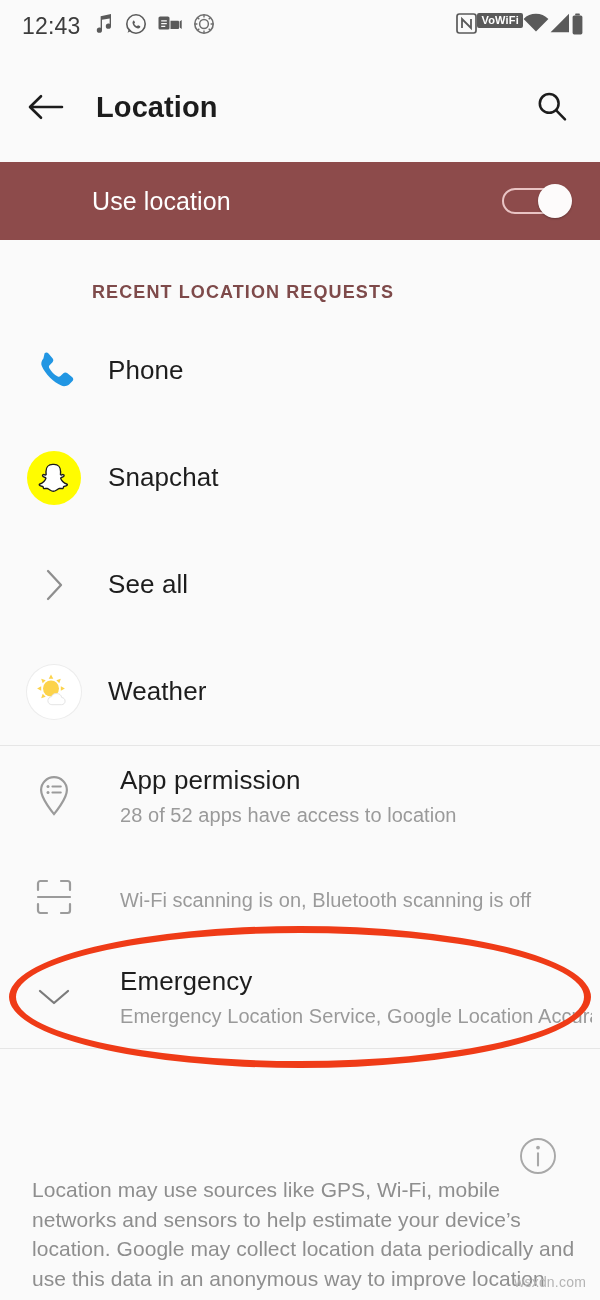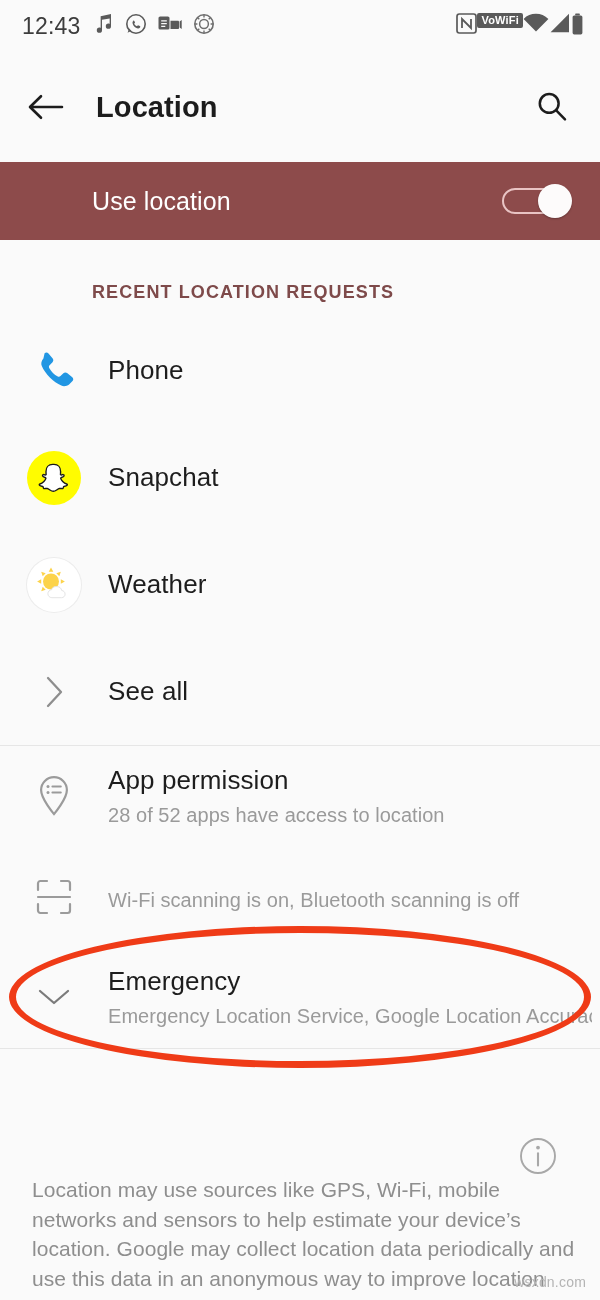--- a/index.html
+++ b/index.html
@@ -183,21 +183,21 @@
   }
   .setting-icon-slot {
     width: 76px;
     display: flex;
     align-items: center;
     justify-content: center;
     flex: 0 0 auto;
     align-self: center;
   }
   .setting-text {
-    margin-left: 16px;
+    margin-left: 28px;
     padding-right: 8px;
     flex: 1 1 auto;
     min-width: 0;
   }
   .setting-title {
     font-size: 26px;
     color: #1d1d1d;
     letter-spacing: .1px;
     line-height: 1.15;
   }
@@ -364,42 +364,42 @@
         <svg width="36" height="36" viewBox="0 0 36 36">
           <path d="M18 4.4c4.1 0 6.6 3 6.6 7 0 1.3-.1 2.5-.1 3.3.3.2.8.3 1.3.1.5-.2 1-.4 1.5-.2.6.2.9.8.7 1.3-.3.8-1.6 1.3-2.5 1.6-.5.2-.9.4-.8.9.3 1.4 3 5 6 5.6.5.1.7.5.6.9-.2.9-2 1.4-3.4 1.6-.3.1-.4.3-.5.7-.1.4-.2.9-.4 1.2-.2.3-.6.3-1 .2-.7-.1-1.5-.3-2.6-.1-1 .2-1.9.9-2.8 1.5-1 .7-2 1.3-3.3 1.3-1.3 0-2.3-.6-3.3-1.3-.9-.6-1.8-1.3-2.8-1.5-1.1-.2-1.9 0-2.6.1-.4.1-.8.1-1-.2-.2-.3-.3-.8-.4-1.2-.1-.4-.2-.6-.5-.7-1.4-.2-3.2-.7-3.4-1.6-.1-.4.1-.8.6-.9 3-.6 5.7-4.2 6-5.6.1-.5-.3-.7-.8-.9-.9-.3-2.2-.8-2.5-1.6-.2-.5.1-1.1.7-1.3.5-.2 1 0 1.5.2.5.2 1 .1 1.3-.1 0-.8-.1-2-.1-3.3 0-4 2.5-7 6.6-7z" fill="#fff" stroke="#1a1a1a" stroke-width="1.4" stroke-linejoin="round"></path>
         </svg>
       </span>
     </span>
     <span class="app-label">Snapchat</span>
   </div>
 
   <div class="app-row">
     <span class="app-icon-slot">
+      <svg width="22" height="34" viewBox="0 0 22 34">
+        <path d="M5 3l13 14L5 31" fill="none" stroke="#8e8e8e" stroke-width="2.3" stroke-linecap="round" stroke-linejoin="round"></path>
+      </svg>
+    </span>
+    <span class="app-label">See all</span>
+  </div>
+
+  <div class="app-row">
+    <span class="app-icon-slot">
       <span class="weather-circle">
         <svg width="42" height="42" viewBox="0 0 42 42">
           <g fill="#fcd34b">
             <circle cx="18" cy="17.5" r="8"></circle>
             <path d="M18 3.6l2.3 4.1h-4.6zM18 31.4l-2.3-4.1h4.6zM4.1 17.5l4.1-2.3v4.6zM31.9 17.5l-4.1 2.3v-4.6zM8.2 7.7l4.5 1.5-3 3zM27.8 27.3l-4.5-1.5 3-3zM27.8 7.7l-1.5 4.5-3-3zM8.2 27.3l1.5-4.5 3 3z"></path>
           </g>
           <path d="M24.2 22.6c2.3 0 4.2 1.7 4.5 3.9 1.9.1 3.4 1.7 3.4 3.6 0 2-1.6 3.6-3.6 3.6h-9.6c-2.2 0-4-1.8-4-4 0-2.1 1.6-3.8 3.7-4 .5-1.8 2.1-3.1 4-3.1z" fill="#ffffff" stroke="#e4e4e4" stroke-width="1"></path>
         </svg>
       </span>
     </span>
     <span class="app-label">Weather</span>
   </div>
 
-  <div class="app-row">
-    <span class="app-icon-slot">
-      <svg width="22" height="34" viewBox="0 0 22 34">
-        <path d="M5 3l13 14L5 31" fill="none" stroke="#8e8e8e" stroke-width="2.3" stroke-linecap="round" stroke-linejoin="round"></path>
-      </svg>
-    </span>
-    <span class="app-label">See all</span>
-  </div>
-
   <div class="divider"></div>
 
   <div class="setting-row">
     <span class="setting-icon-slot">
       <svg width="40" height="44" viewBox="0 0 40 44">
         <path d="M20 3.2c-7.1 0-12.9 5.8-12.9 12.9 0 9 12.9 24 12.9 24s12.9-15 12.9-24c0-7.1-5.8-12.9-12.9-12.9z" fill="none" stroke="#9b9b9b" stroke-width="2.2"></path>
         <circle cx="14" cy="12.4" r="1.5" fill="#9b9b9b"></circle>
         <circle cx="14" cy="18.4" r="1.5" fill="#9b9b9b"></circle>
         <path d="M18.4 12.4h8.4M18.4 18.4h8.4" stroke="#9b9b9b" stroke-width="2" stroke-linecap="round"></path>
       </svg>

